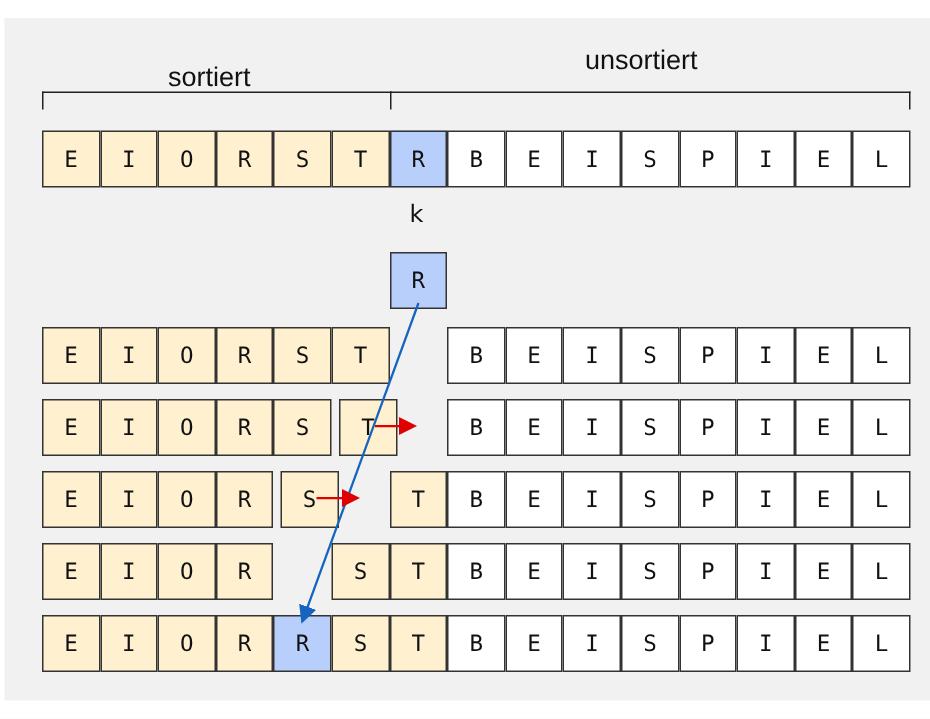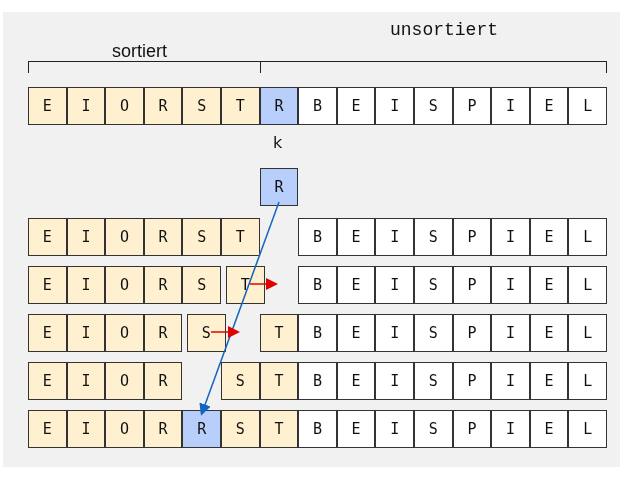--- a/index.html
+++ b/index.html
@@ -13,21 +13,21 @@
   .u{background:#ffffff;}
   .k-label{position:absolute;font-family:"DejaVu Sans",sans-serif;font-size:16px;color:#111;}
   svg{position:absolute;left:0;top:0;}
 </style>
 </head>
 <body>
 
 <div id="panel"></div>
 
 <div class="lbl" style="left:112px;top:41px;">sortiert</div>
-<div class="lbl" style="left:390px;top:20px;font-family:Liberation Mono, monospace;">unsortiert</div>
+<div class="lbl" style="left:390px;top:30px;">unsortiert</div>
 <div class="bracket" style="left:28px;top:61px;width:233px;"></div>
 <div class="bracket" style="left:260px;top:61px;width:347px;border-left:none;"></div>
 <div class="k-label" style="left:273px;top:133px;">k</div>
 
 <div id="cells">
     <div class="cell s" style="left: 28px; top: 87px;">E</div>
     <div class="cell s" style="left: 66.6px; top: 87px;">I</div>
     <div class="cell s" style="left: 105.2px; top: 87px;">O</div>
     <div class="cell s" style="left: 143.8px; top: 87px;">R</div>
     <div class="cell s" style="left: 182.4px; top: 87px;">S</div>

